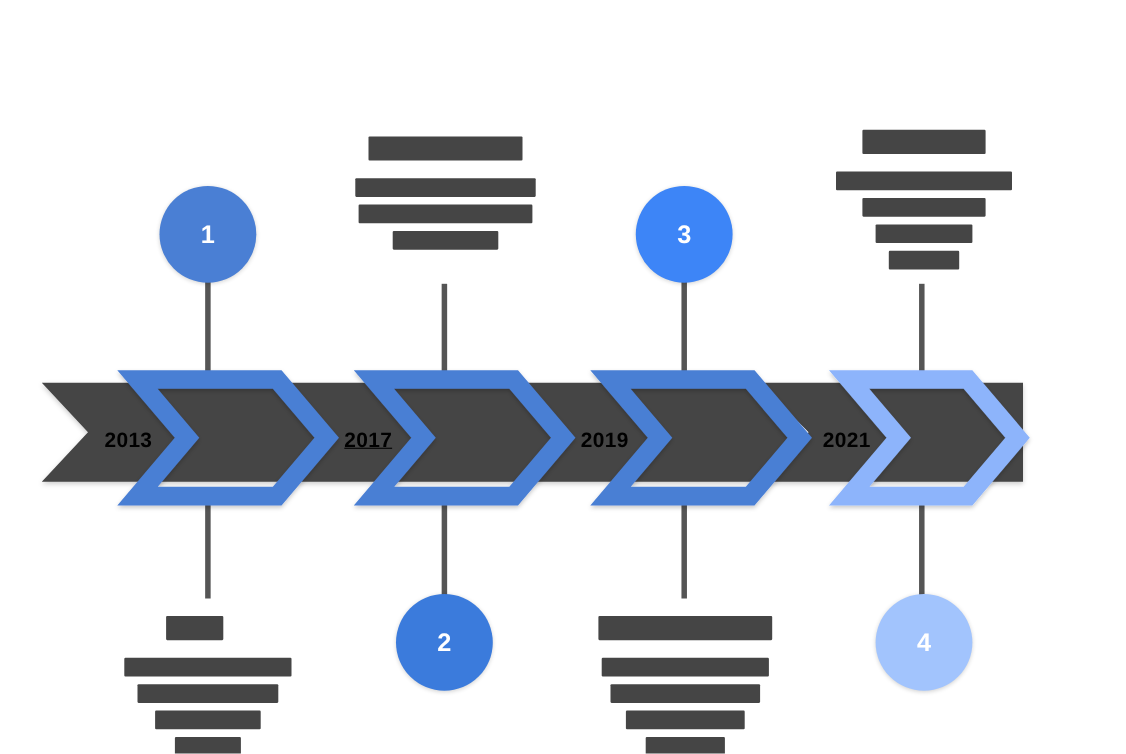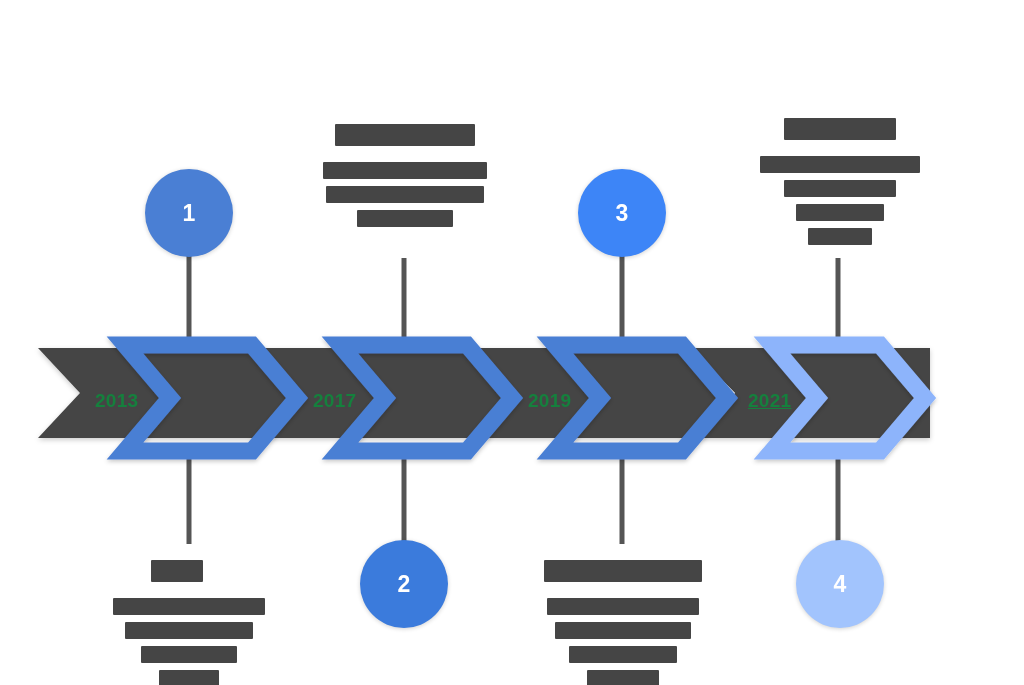--- a/index.html
+++ b/index.html
@@ -65,21 +65,21 @@
     font-weight: bold;
     font-size: 23px;
     font-family: "Liberation Sans", sans-serif;
     box-shadow: 0 1px 4px rgba(0,0,0,0.18);
     user-select: none;
   }
 
   
   .year-label {
     position: absolute;
-    color: #15803d;
+    color: #000000;
     font-weight: bold;
     font-size: 19px;
     font-family: "Liberation Sans", sans-serif;
     letter-spacing: 0.3px;
     white-space: nowrap;
     user-select: none;
   }
 </style>
 </head>
 <body>
@@ -152,23 +152,23 @@
                L 880,345
                L 925,398
                L 880,451
                L 772,451
                L 817,398
                Z"></path>
     </g>
   </svg>
 
   <div class="year-label" style="left:95px; top:390px;">2013</div>
-  <div class="year-label" style="left:313px; top:390px;">2017</div>
+  <div class="year-label" style="left:313px; top:390px;text-decoration:underline;">2017</div>
   <div class="year-label" style="left:528px; top:390px;">2019</div>
-  <div class="year-label" style="left:748px; top:390px;text-decoration:underline;">2021</div>
+  <div class="year-label" style="left:748px; top:390px;">2021</div>
 
   <div class="badge" style="left:145px; top:169px; width:88px; height:88px; background:#4a7fd4;">1</div>
   <div class="badge" style="left:360px; top:540px; width:88px; height:88px; background:#3b7bdc;">2</div>
   <div class="badge" style="left:578px; top:169px; width:88px; height:88px; background:#3d85f7;">3</div>
   <div class="badge" style="left:796px; top:540px; width:88px; height:88px; background:#a2c4fd;">4</div>
 
   <div class="redact-group center" style="left:113px; top:560px; width:152px; text-align:center;">
     <div class="redact-head" style="width:52px; margin-left:38px;"></div>
     <div class="redact-line" style="width:152px;"></div>
     <div class="redact-line" style="width:128px;"></div>

